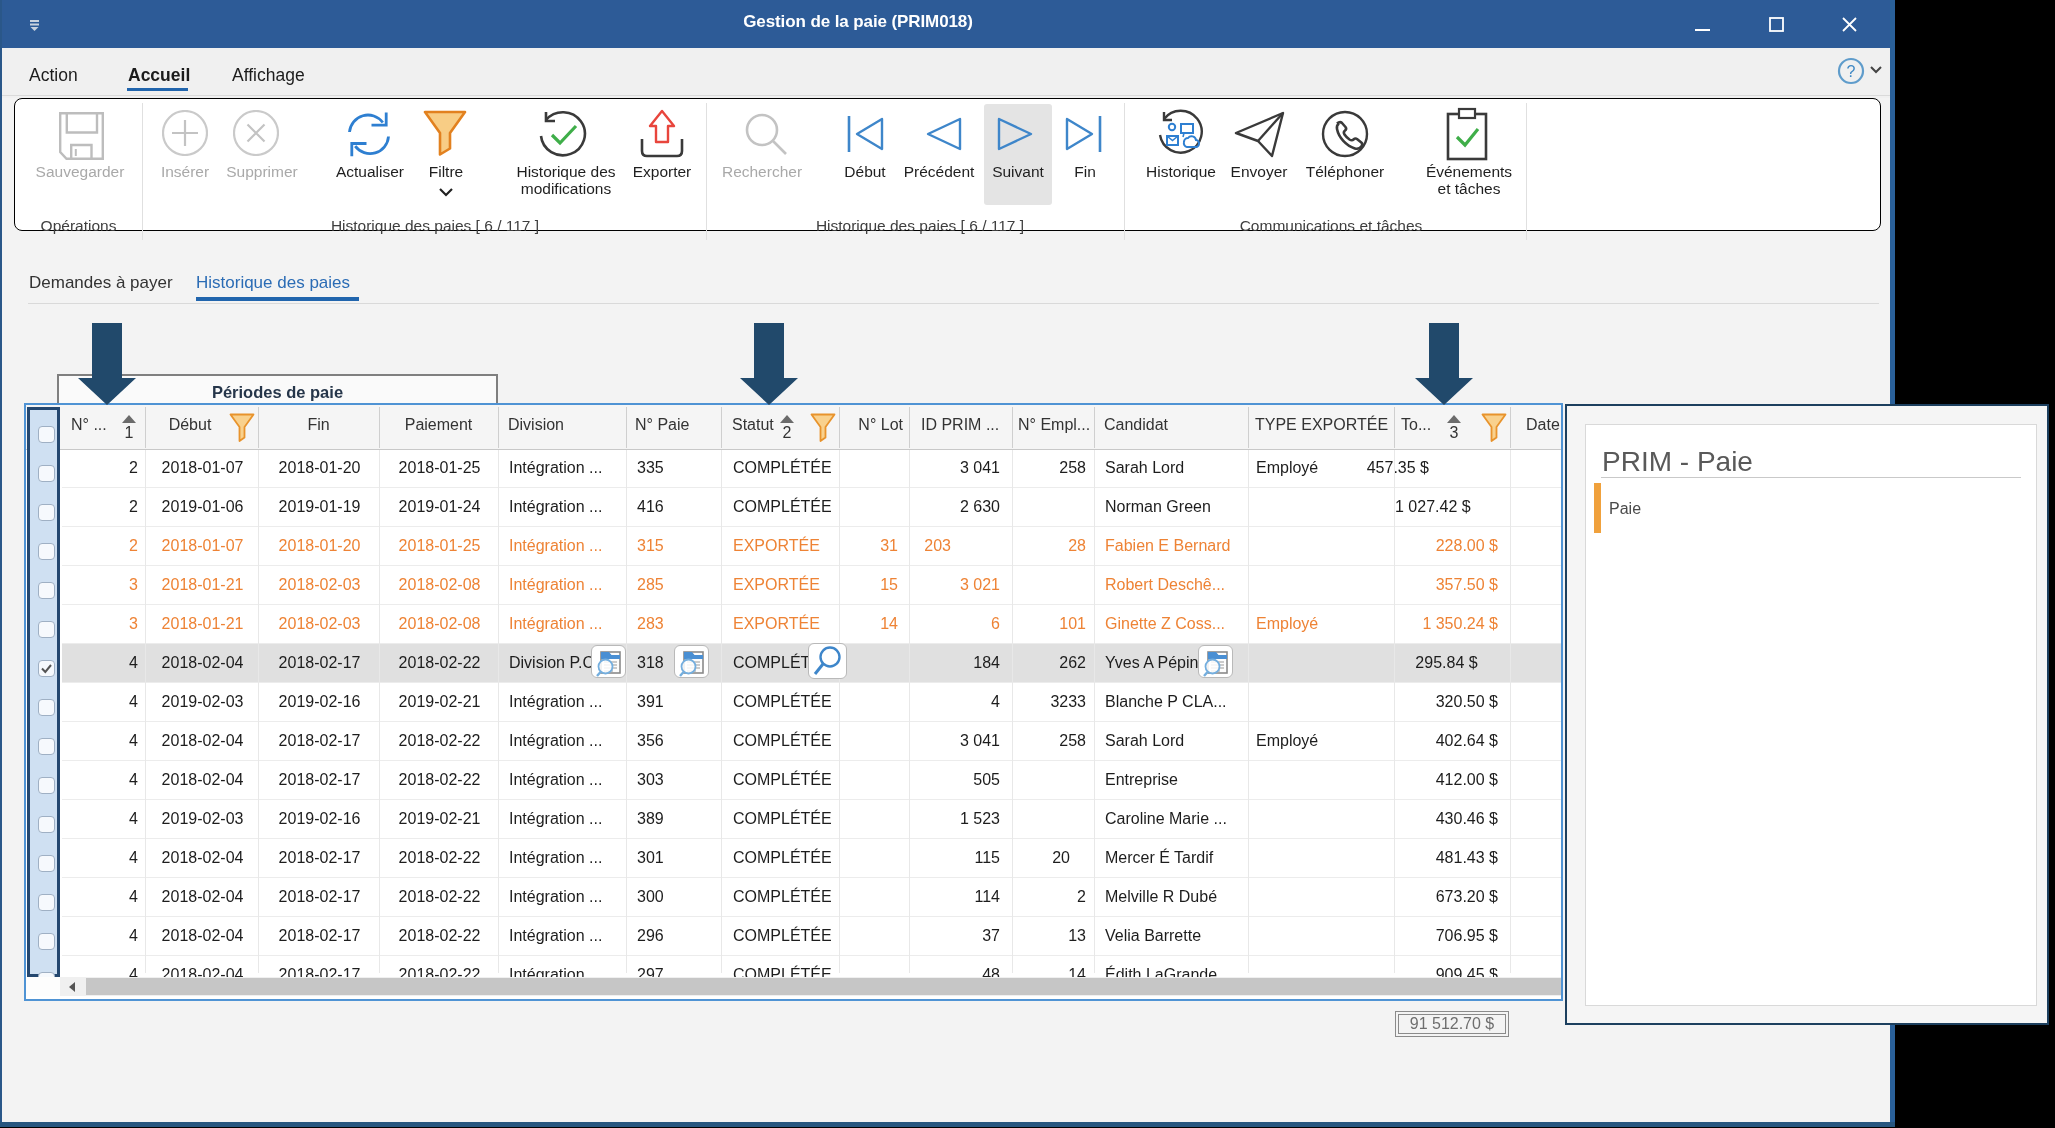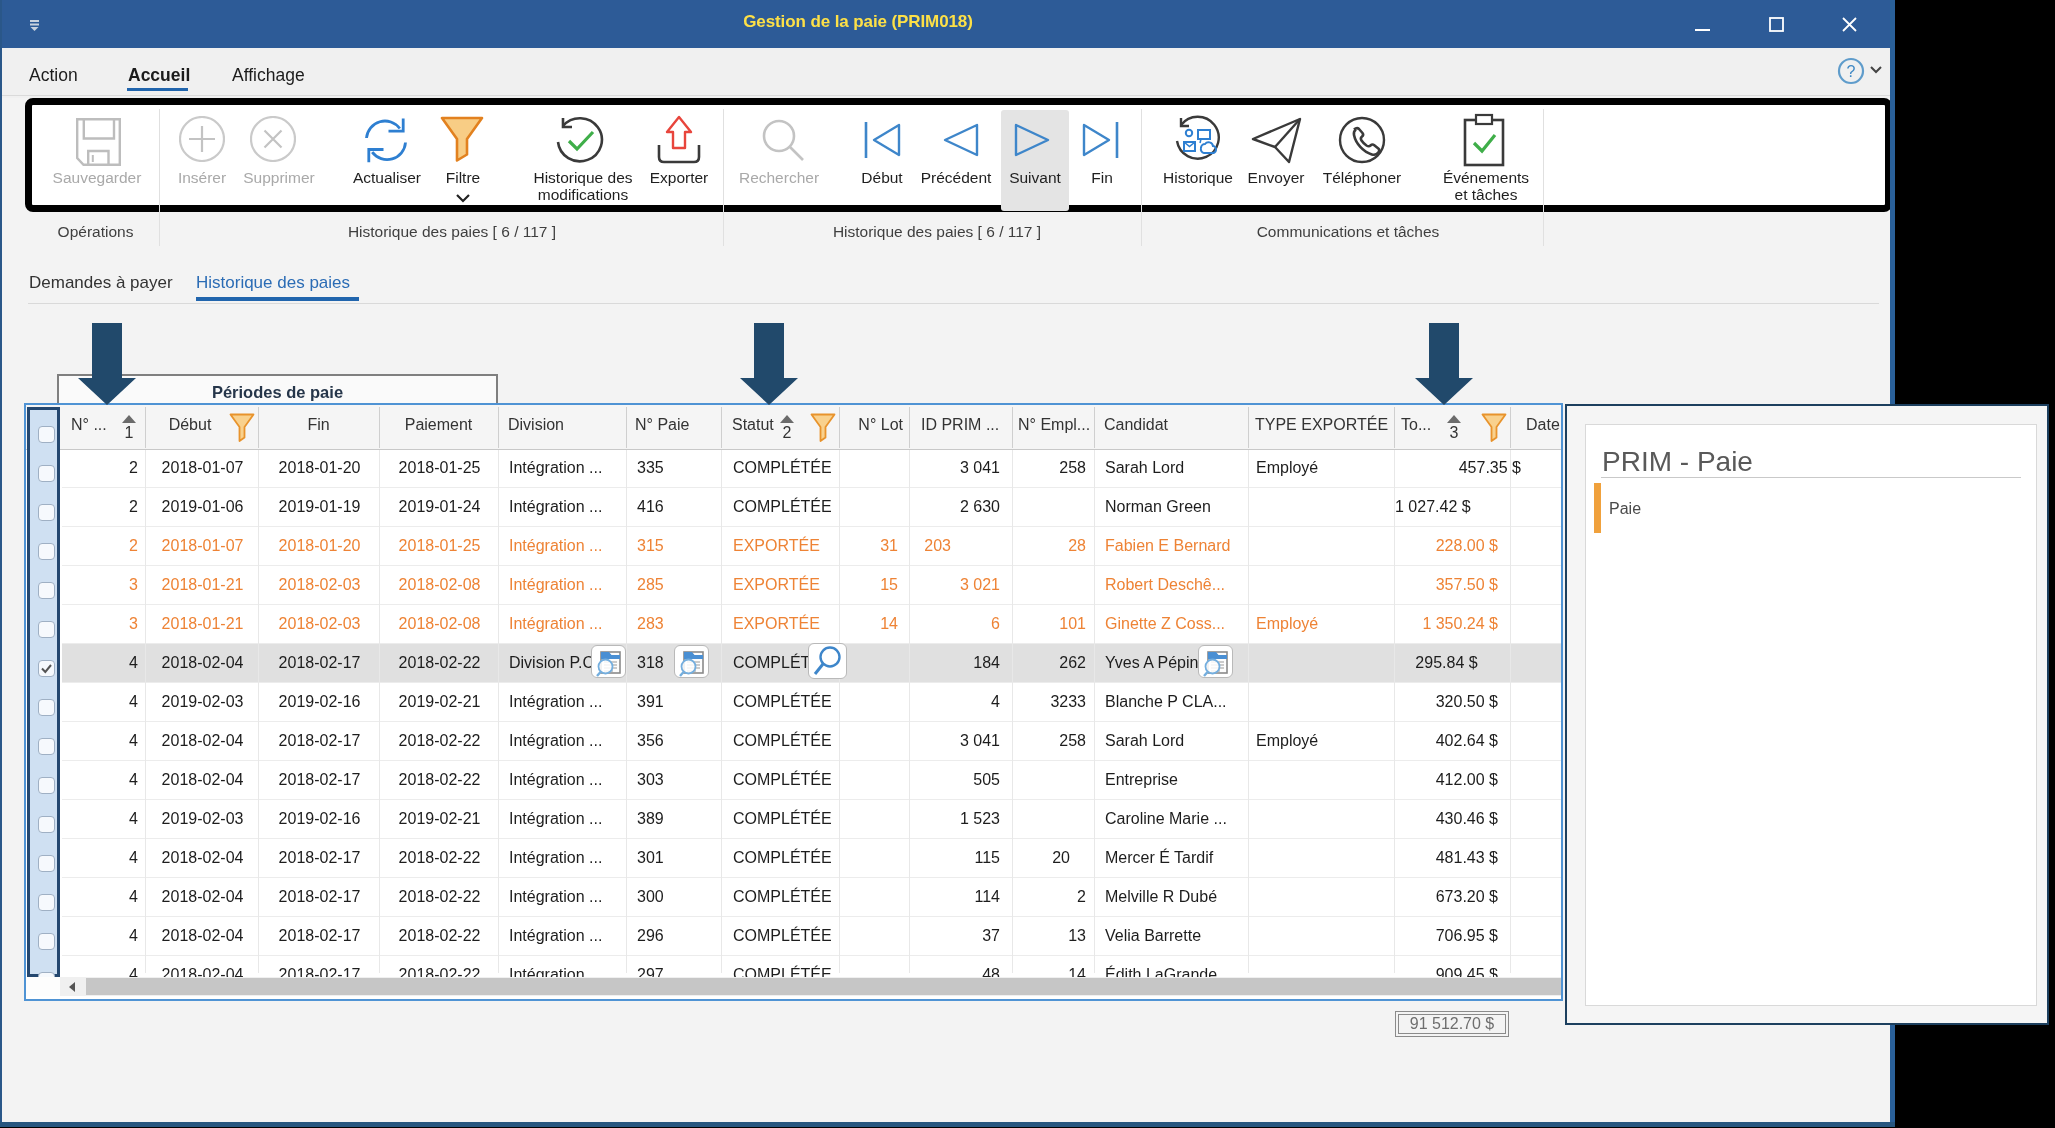--- a/index.html
+++ b/index.html
@@ -5,26 +5,26 @@
 * { margin:0; padding:0; box-sizing:border-box; }
 html,body { width:2055px; height:1128px; background:#000; overflow:hidden;
   font-family:"Liberation Sans", sans-serif; }
 #stage { position:absolute; left:0; top:0; width:2055px; height:1128px; background:#000; }
 #win { position:absolute; left:0; top:0; width:1895px; height:1127px; background:#f3f3f3; }
 #b-left { position:absolute; left:0; top:0; width:2px; height:1127px; background:#2a5789; z-index:20; }
 #b-right { position:absolute; left:1890px; top:0; width:5px; height:1127px; background:#2a6099; z-index:20; }
 #b-bottom { position:absolute; left:0; top:1122px; width:1895px; height:5px; background:#27567f; z-index:20; }
 #titlebar { position:absolute; left:0; top:0; width:1895px; height:48px; background:#2d5b97; }
 #titlebar .title { position:absolute; left:0; width:1716px; top:12px; text-align:center;
-  color:#fde047; font-size:17px; font-weight:bold; letter-spacing:-0.1px; }
+  color:#ffffff; font-size:17px; font-weight:bold; letter-spacing:-0.1px; }
 .abs { position:absolute; }
 #menubar { position:absolute; left:0; top:48px; width:100%; height:50px; background:#f0f0f0; }
 .menuitem { position:absolute; top:17px; font-size:17.5px; color:#1c1c1c; }
-#ribbon { position:absolute; left:25px; top:98px; width:1867px; height:114px; background:#fff;
-  border:7px solid #000000; border-radius:8px; }
+#ribbon { position:absolute; left:14px; top:98px; width:1867px; height:133px; background:#fff;
+  border:1px solid #000000; border-radius:8px; }
 .rsep { position:absolute; top:4px; height:137px; width:1px; background:#e0e0e0; }
 .rcap { position:absolute; top:64px; width:140px; text-align:center; font-size:15.5px; color:#1f1f1f; line-height:17px; z-index:2;}
 .rcap.dis { color:#a9a9a9; }
 .rgl { position:absolute; top:118px; font-size:15.5px; color:#3f3f3f; text-align:center; }
 .ricon { position:absolute; top:10px; }
 #tabrow-line { position:absolute; left:28px; top:303px; width:1851px; height:1px; background:#d9d9d9; }
 .tab { position:absolute; top:273px; font-size:17px; }
 #tab-underline { position:absolute; left:196px; top:297px; width:163px; height:4px; background:#2165ad; }
 .bigarrow { position:absolute; width:58px; height:82px; z-index:3; }
 #periodes { position:absolute; left:57px; top:374px; width:441px; height:36px; background:#fafafa;
@@ -288,21 +288,21 @@
   <div class="cell" style="left:84px; width:113px; text-align:center;">2018-01-07</div>
   <div class="cell" style="left:197px; width:121px; text-align:center;">2018-01-20</div>
   <div class="cell" style="left:318px; width:119px; text-align:center;">2018-01-25</div>
   <div class="cell" style="left:437px; width:128px; text-align:left; padding-left:10px;">Intégration ...</div>
   <div class="cell" style="left:565px; width:95px; text-align:left; padding-left:10px;">335</div>
   <div class="cell" style="left:660px; width:118px; text-align:left; padding-left:11px;">COMPLÉTÉE</div>
   <div class="cell" style="left:848px; width:103px; text-align:right; padding-right:13px;">3 041</div>
   <div class="cell" style="left:951px; width:82px; text-align:right; padding-right:9px;">258</div>
   <div class="cell" style="left:1033px; width:154px; text-align:left; padding-left:10px;">Sarah Lord</div>
   <div class="cell" style="left:1187px; width:146px; text-align:left; padding-left:7px;">Employé</div>
-  <div class="cell" style="left:1369px; width:116px; text-align:right; padding-right:26px;">457.35 $</div>
+  <div class="cell" style="left:1277px; width:116px; text-align:right; padding-right:26px;">457.35 $</div>
 </div>
 <div class="row" style="top:83px;">
   <div class="cell" style="left:0px; width:84px; text-align:right; padding-right:8px;">2</div>
   <div class="cell" style="left:84px; width:113px; text-align:center;">2019-01-06</div>
   <div class="cell" style="left:197px; width:121px; text-align:center;">2019-01-19</div>
   <div class="cell" style="left:318px; width:119px; text-align:center;">2019-01-24</div>
   <div class="cell" style="left:437px; width:128px; text-align:left; padding-left:10px;">Intégration ...</div>
   <div class="cell" style="left:565px; width:95px; text-align:left; padding-left:10px;">416</div>
   <div class="cell" style="left:660px; width:118px; text-align:left; padding-left:11px;">COMPLÉTÉE</div>
   <div class="cell" style="left:848px; width:103px; text-align:right; padding-right:13px;">2 630</div>

